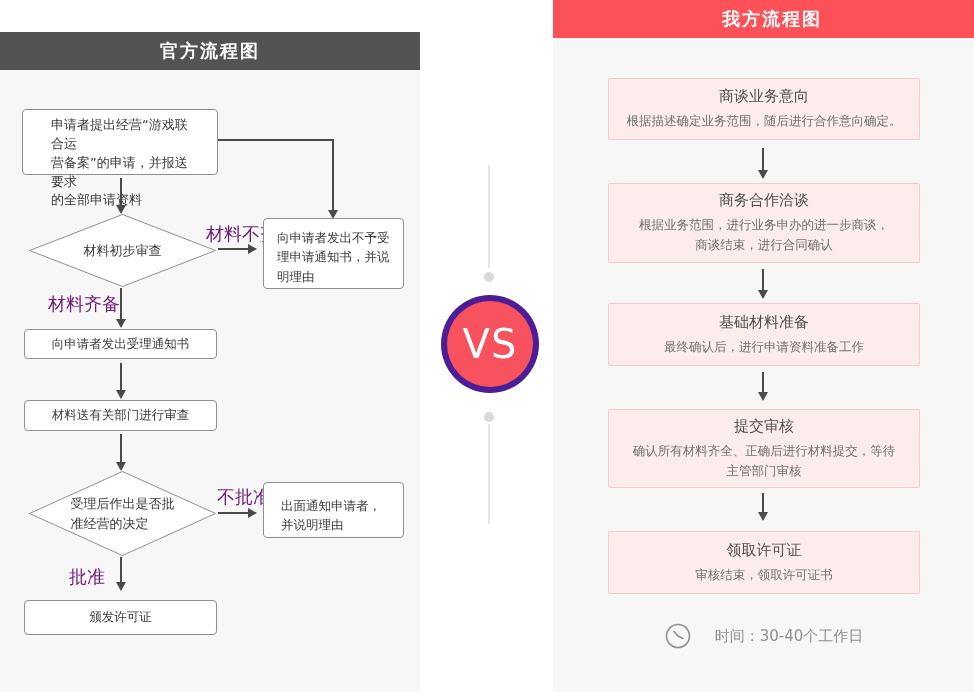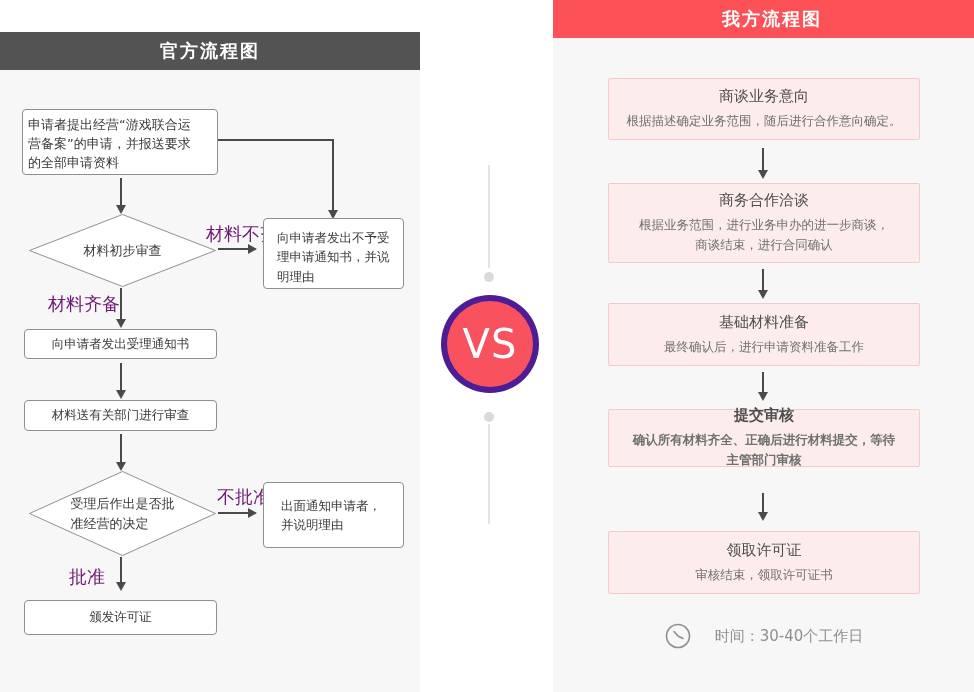--- a/index.html
+++ b/index.html
@@ -14,25 +14,25 @@
   .panel-header{position:absolute;top:0;left:0;right:0;height:38px;
     display:flex;align-items:center;justify-content:center;
     color:#fff;font-size:18px;font-weight:bold;letter-spacing:2px;}
   .panel.left  .panel-header{background:#535353;}
   .panel.right .panel-header{background:#fb5157;padding-left:17px;}
 
   
   .fc-box{position:absolute;background:#fff;border:1px solid #8f8f8f;border-radius:4px;
     color:#3a3a3a;font-size:13px;line-height:1.45;box-sizing:border-box;white-space:pre-line;}
   .fc-box.center1{display:flex;align-items:center;justify-content:center;white-space:nowrap;font-size:12.5px;}
-  #boxA{left:22px;top:77px;width:196px;height:66px;padding:6px 5px;}
+  #boxA{left:22px;top:77px;width:196px;height:66px;padding:6px 28px;}
   #boxB{left:263px;top:186px;width:141px;height:71px;padding:9px 13px;font-size:12.5px;line-height:1.55;}
   #boxC{left:24px;top:297px;width:193px;height:30px;}
   #boxD{left:24px;top:368px;width:193px;height:31px;}
-  #boxE{left:263px;top:450px;width:141px;height:66px;padding:13px 17px;font-size:12.5px;line-height:1.55;}
+  #boxE{left:263px;top:450px;width:141px;height:56px;padding:13px 17px;font-size:12.5px;line-height:1.55;}
   #boxF{left:24px;top:568px;width:193px;height:35px;}
 
   .diamond{position:absolute;}
   .diamond svg{display:block;position:absolute;inset:0;}
   .diamond .dtext{position:absolute;inset:0;display:flex;align-items:center;justify-content:center;
     font-size:13px;color:#3a3a3a;white-space:pre-line;text-align:left;line-height:1.5;}
   #diamond1{left:29px;top:182px;width:187px;height:73px;}
   #diamond2{left:29px;top:439px;width:187px;height:85px;}
 
   .edge-label{position:absolute;font-size:18px;color:#701a75;white-space:nowrap;}
@@ -61,21 +61,21 @@
 
   
   .step{position:absolute;left:55px;width:312px;background:#fdecec;border:1px solid #f6caca;
     border-radius:2px;box-sizing:border-box;display:flex;flex-direction:column;
     align-items:center;justify-content:center;gap:5px;text-align:center;}
   .step-title{font-size:15px;color:#4d4d4d;}
   .step-desc{font-size:12.5px;color:#707070;line-height:1.6;white-space:pre-line;}
   #step1{top:78px;height:62px;}
   #step2{top:183px;height:80px;}
   #step3{top:303px;height:63px;}
-  #step4{top:409px;height:58px;font-weight:bold;}
+  #step4{top:409px;height:79px;}
   #step5{top:531px;height:63px;}
   #arrS1-line{left:209px;top:148px;height:22px;} #arrS1-head{left:205px;top:170px;}
   #arrS2-line{left:209px;top:269px;height:21px;} #arrS2-head{left:205px;top:290px;}
   #arrS3-line{left:209px;top:372px;height:20px;} #arrS3-head{left:205px;top:392px;}
   #arrS4-line{left:209px;top:493px;height:19px;} #arrS4-head{left:205px;top:512px;}
 
   #time-row{position:absolute;left:55px;top:620px;width:312px;height:32px;
     display:flex;align-items:center;justify-content:center;gap:24px;
     color:#8f8f8f;font-size:15px;}
   #time-row svg{display:block;}

